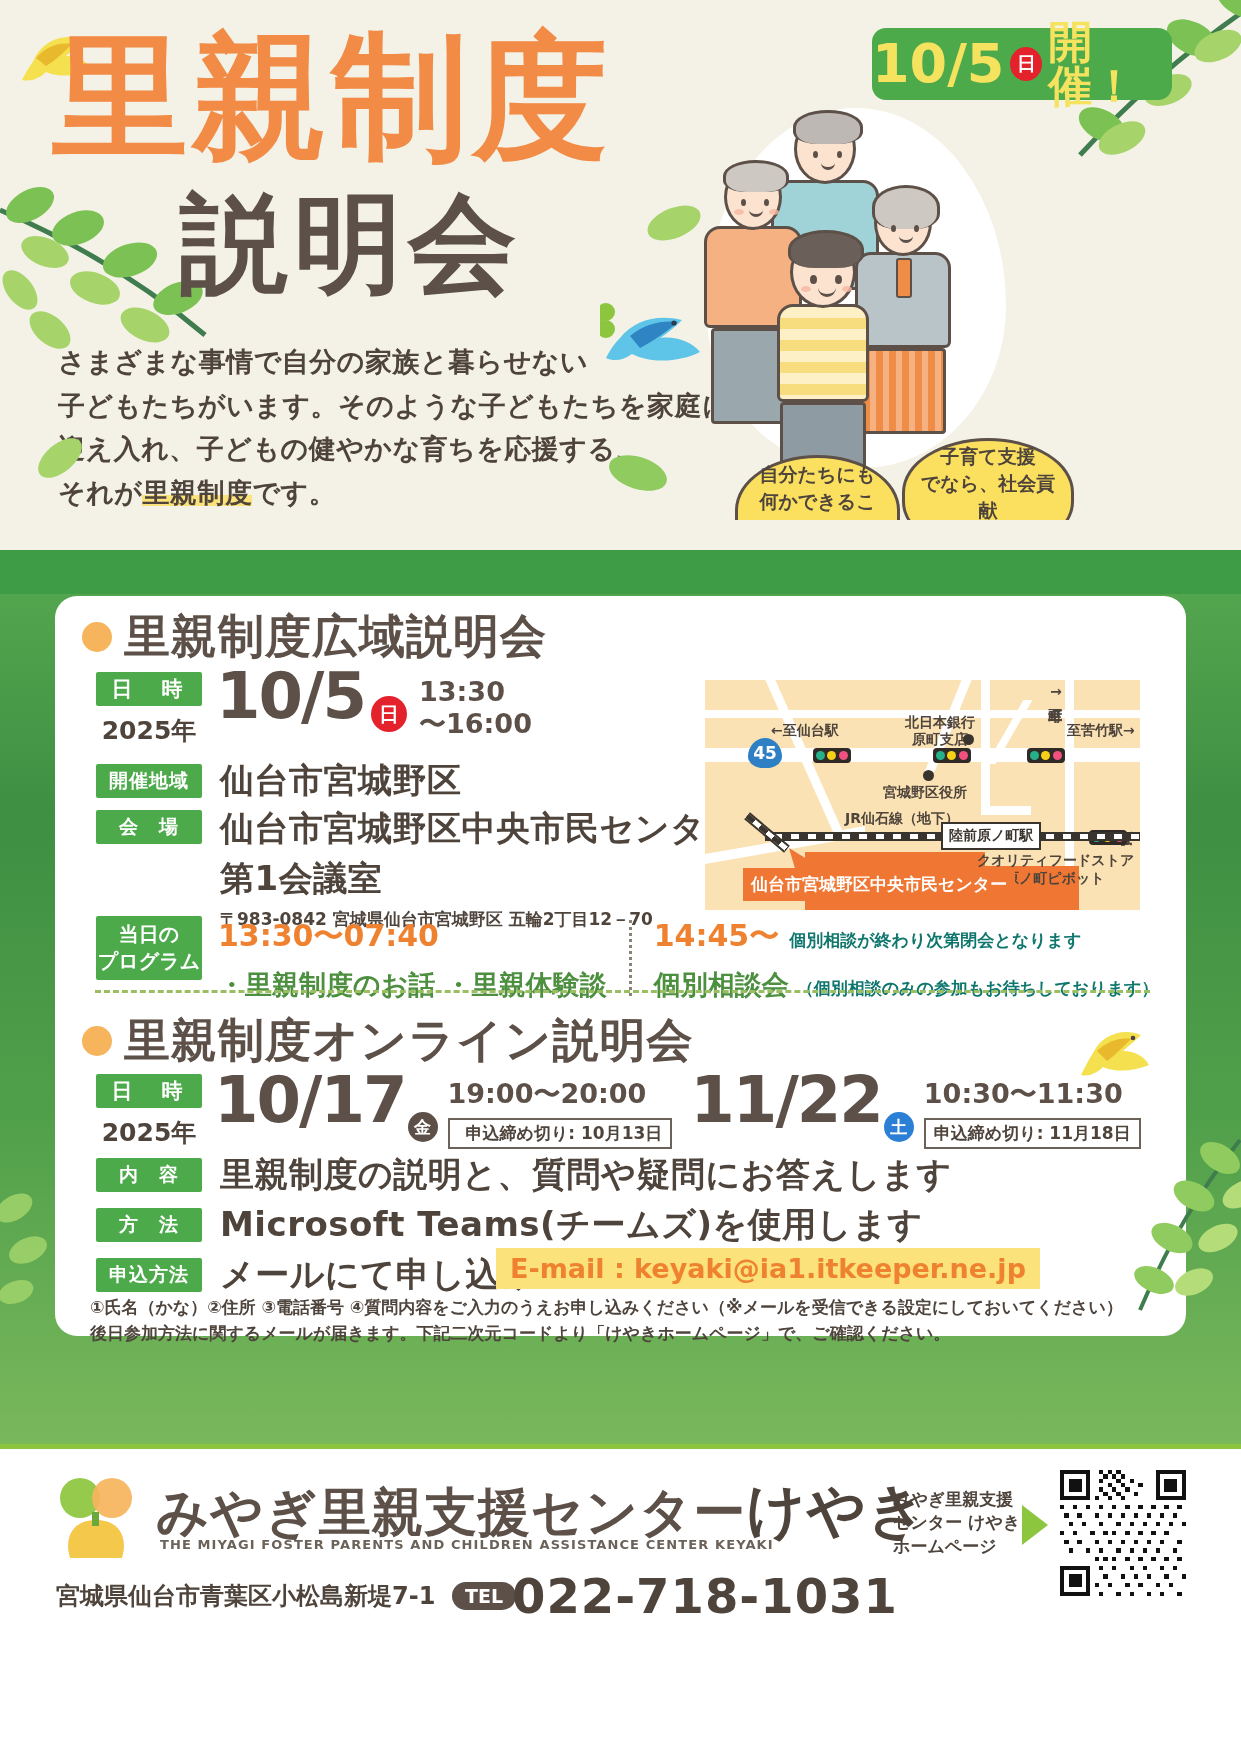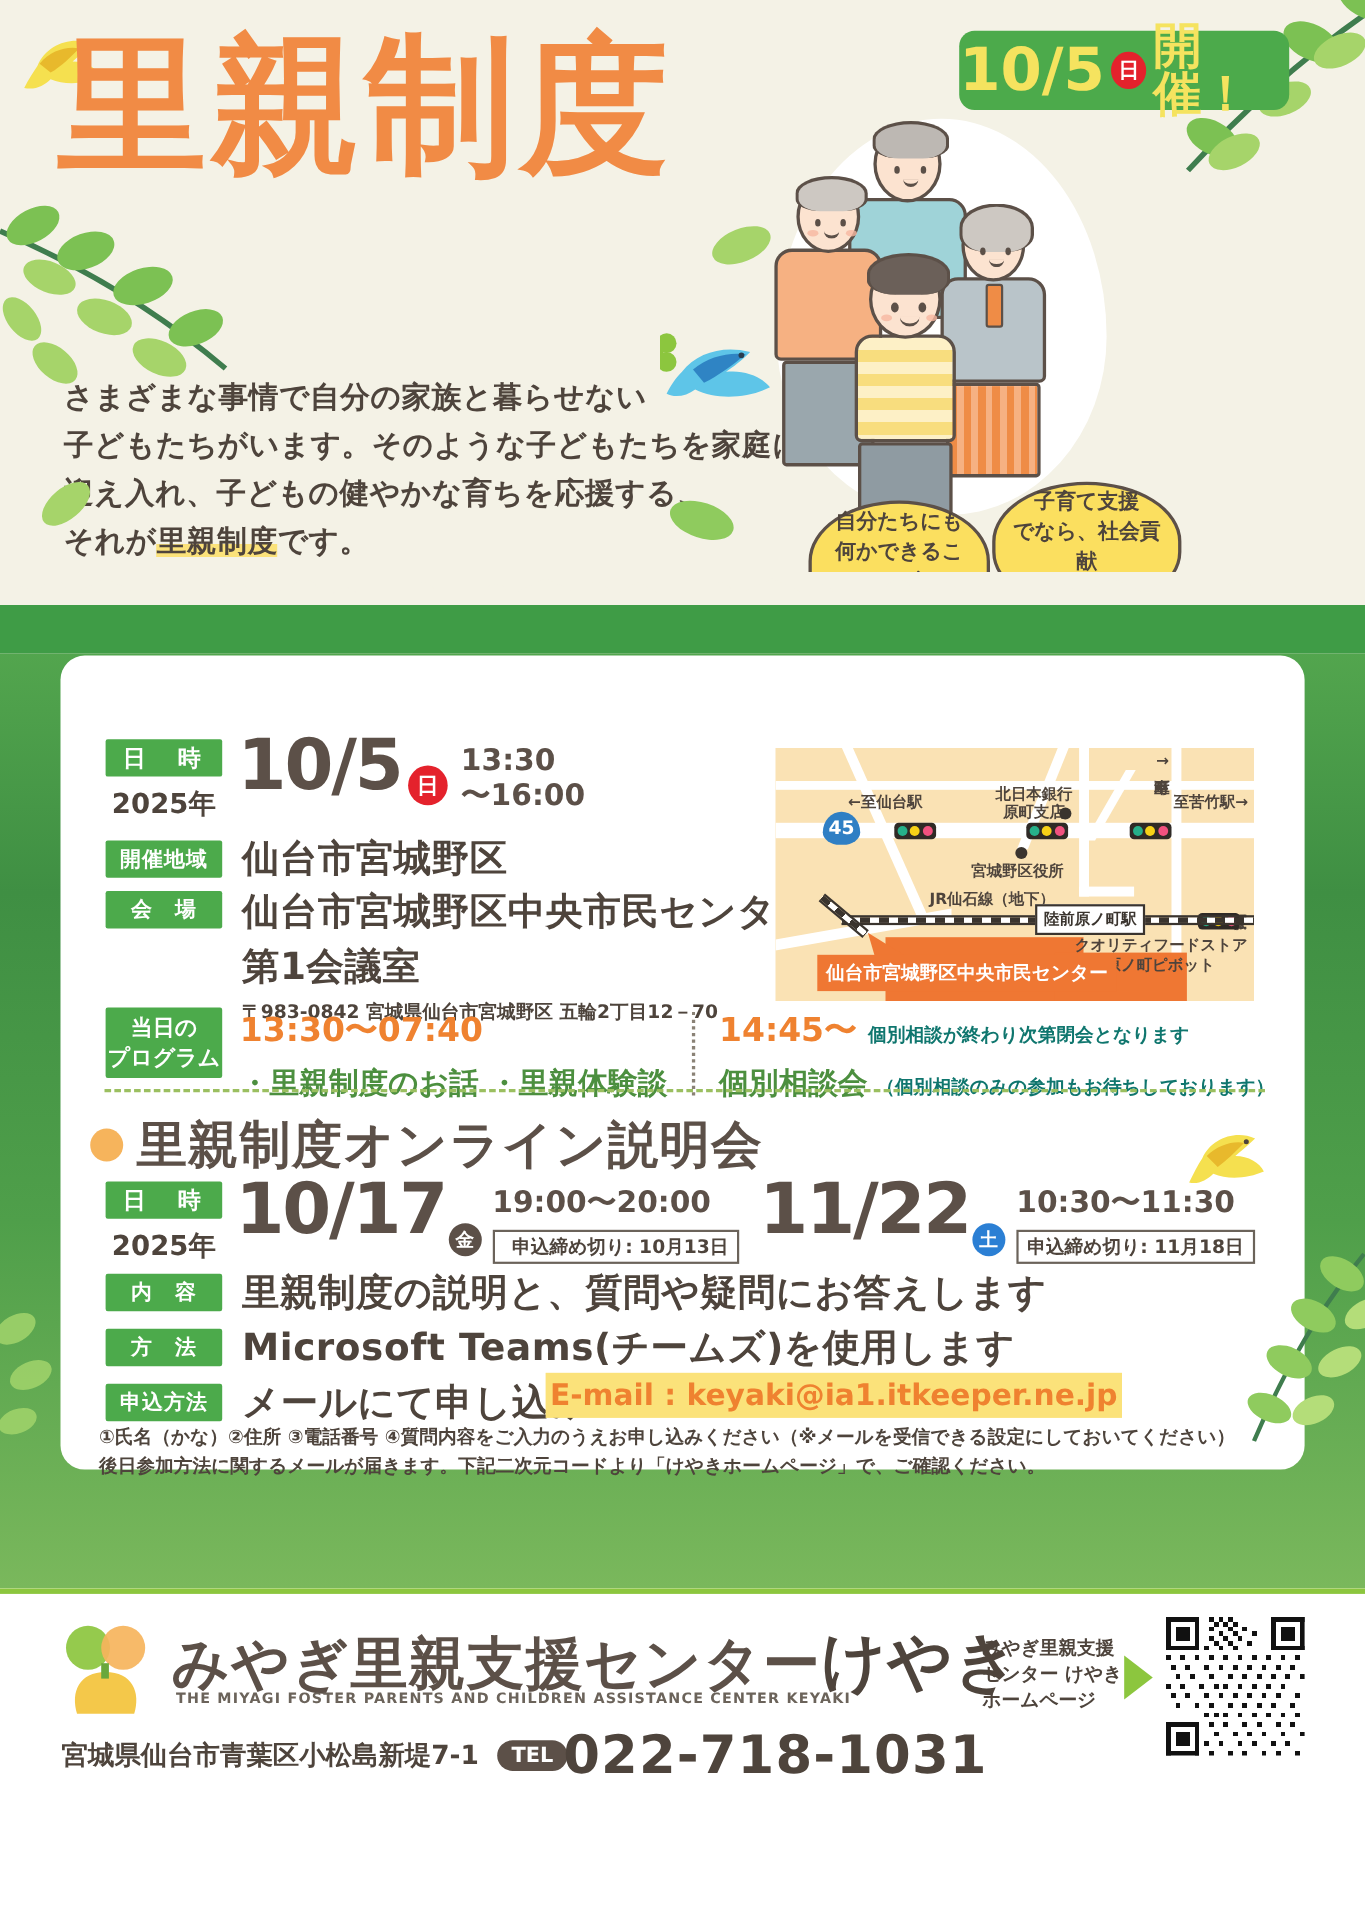--- a/index.html
+++ b/index.html
@@ -163,21 +163,21 @@
     font-size: 17px; font-weight: 700;
   }
   .map-callout {
     position: absolute; background: #ef7733; color: #fff; font-size: 17px; font-weight: 700;
     padding: 5px 8px; white-space: nowrap;
   }
   .mdot { position: absolute; width: 11px; height: 11px; border-radius: 50%; background: #3a342e; }
 
   
   .email-box {
-    position: absolute; background: #fbe27a; padding: 5px 4px;
+    position: absolute; background: #fbe27a; padding: 5px 14px;
     font-size: 27px; font-weight: 700; color: #ef8230;
   }
   .ddl-box {
     display:inline-flex; align-items:center; justify-content:center;
     border: 2px solid #6b635a; font-size: 17px; color: #4e443c; font-weight: 600;
     padding: 2px 8px; background: #fff;
   }
 
   
   .next-bar {
@@ -283,20 +283,21 @@
       <path d="M30 46 C44 34 62 30 78 32 C66 42 52 52 40 58 Z" fill="#2f84c4"></path>
       <circle cx="74" cy="33" r="2.6" fill="#2a3d4e"></circle>
       <g fill="#8cc63e">
         <circle cx="-6" cy="30" r="9"></circle>
           <circle cx="6" cy="22" r="9"></circle>
           <circle cx="6" cy="39" r="9"></circle>
       </g>
     </svg>
 
     <h1 class="hero-title">里親制度</h1>
+    <h2 class="hero-sub">説明会</h2>
 
     <div class="hero-lead">
       <div>さまざまな事情で自分の家族と暮らせない</div>
       <div>子どもたちがいます。そのような子どもたちを家庭に</div>
       <div>迎え入れ、子どもの健やかな育ちを応援する、</div>
       <div>
         <span>それが</span><span class="hl">里親制度</span><span>です。</span>
       </div>
     </div>
 
@@ -419,20 +420,24 @@
       </g>
       <g fill="#f4f2e6">
         <rect x="172" y="14" width="4" height="4"></rect>
           <rect x="180" y="14" width="4" height="4"></rect>
       </g>
     </svg>
   </div>
 
   <div class="panel"></div>
 
+  <div class="sec-title" style="left:82px;top:606px;">
+    <span class="dot-o"></span>
+    <span>里親制度広域説明会</span>
+  </div>
 
   <div class="row" style="left:96px;top:672px;">
     <div style="display:flex;flex-direction:column;align-items:center;">
       <span class="tag t-lg">日　時</span>
       <span class="year" style="margin-top:8px;">2025年</span>
     </div>
     <span class="big-date" style="margin-left:14px;margin-top:-6px;">10/5</span>
     <span class="daymark" style="margin-left:6px;margin-top:24px;width:36px;height:36px;font-size:20px;">日</span>
     <span class="time-txt" style="margin-left:12px;margin-top:4px;">
       <span>13:30</span><br>

